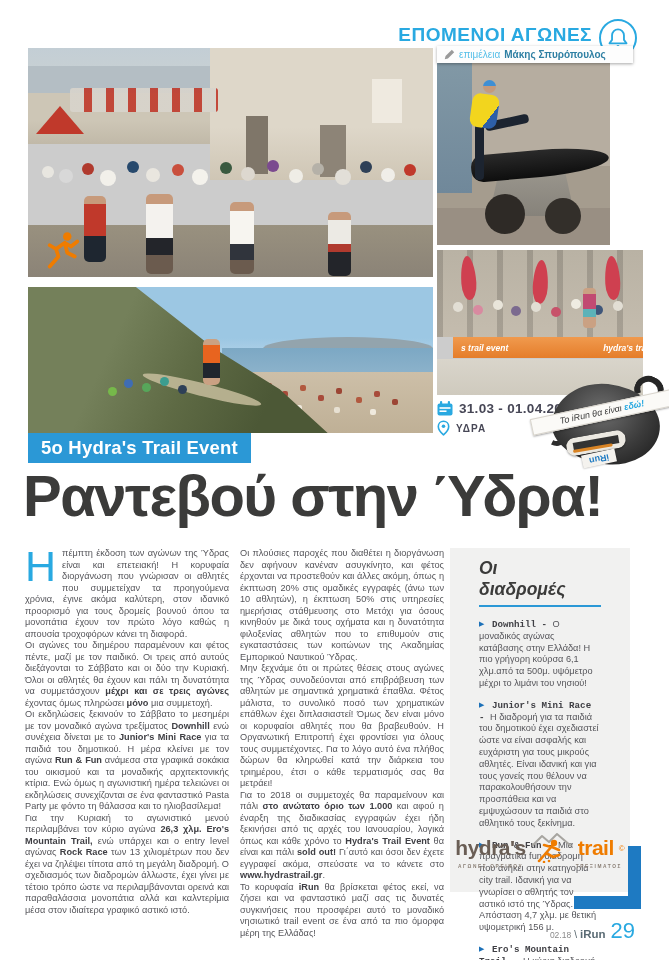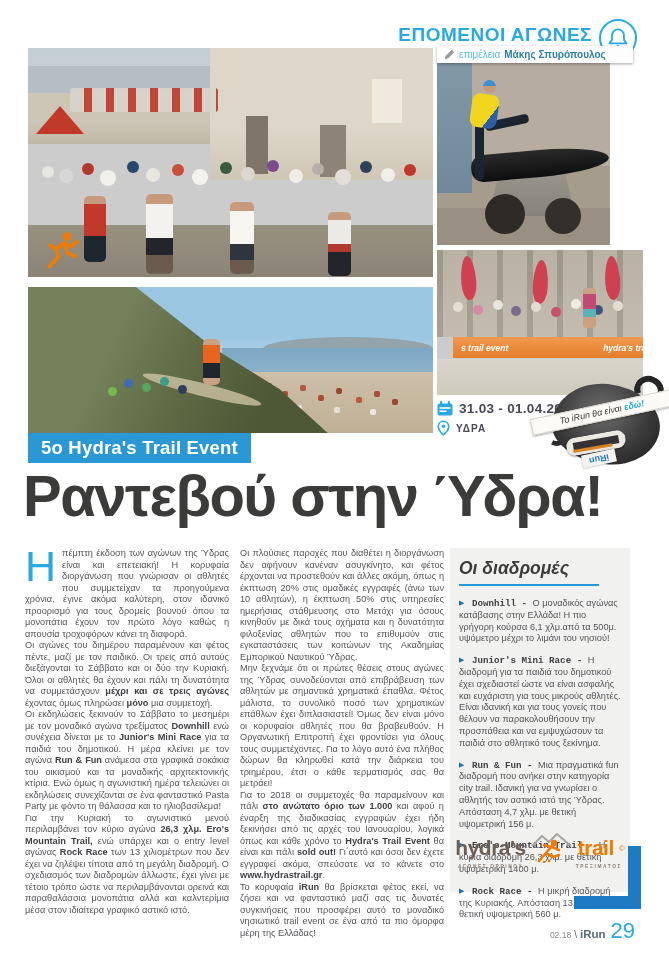--- a/index.html
+++ b/index.html
@@ -120,21 +120,21 @@
     color:#3b3b3a;letter-spacing:-1.5px;white-space:nowrap;}
   
   .col{position:absolute;top:548px;width:204px;}
   .col-1{left:25px;} .col-2{left:240px;}
   p.para{margin:0;font-size:9.2px;line-height:11.5px;color:#55555a;text-align:justify;}
   p.para + p.para{margin-top:0px;}
   .b{font-weight:bold;color:#3f3f44;}
   .dropcap{float:left;font-size:43px;line-height:35px;color:#29a9e1;margin:1px 6px 0 0;font-weight:normal;}
   
   .routes{position:absolute;left:450px;top:548px;width:180px;height:344px;background:#f1f1f0;
-    padding:10px 9px;box-sizing:border-box;}
+    padding:10px 29px;box-sizing:border-box;}
   .routes-title{display:inline-block;font-size:17.5px;font-weight:bold;font-style:italic;color:#3b3b3a;
     border-bottom:2.5px solid #2b98d6;padding:0 30px 5px 0;margin-bottom:2px;}
   .route{margin-top:9px;font-size:9.2px;line-height:11.8px;color:#55555a;}
   .route .arr{color:#1d71b8;font-size:7px;vertical-align:1px;margin-right:2px;}
   .route .rname{font-weight:bold;color:#3f3f44;font-family:Liberation Mono, monospace;}
   
   .hlogo{position:absolute;left:452px;top:833px;width:176px;text-align:center;}
   .hlogo-row{display:flex;align-items:center;justify-content:center;gap:4px;}
   .hlogo .w1{font-size:21px;font-weight:bold;color:#6a5e55;letter-spacing:-.5px;}
   .hlogo .w2{font-size:21px;font-weight:bold;color:#ef7c00;letter-spacing:-.5px;}

